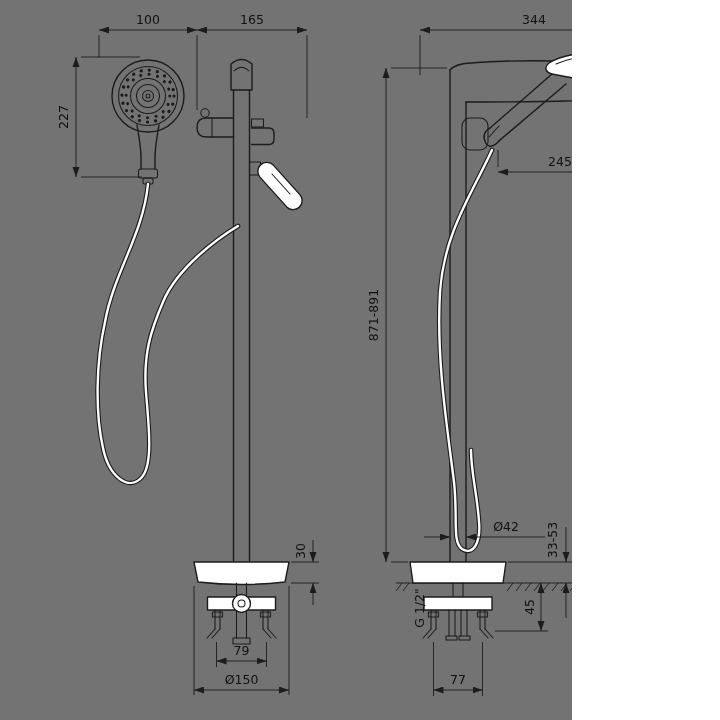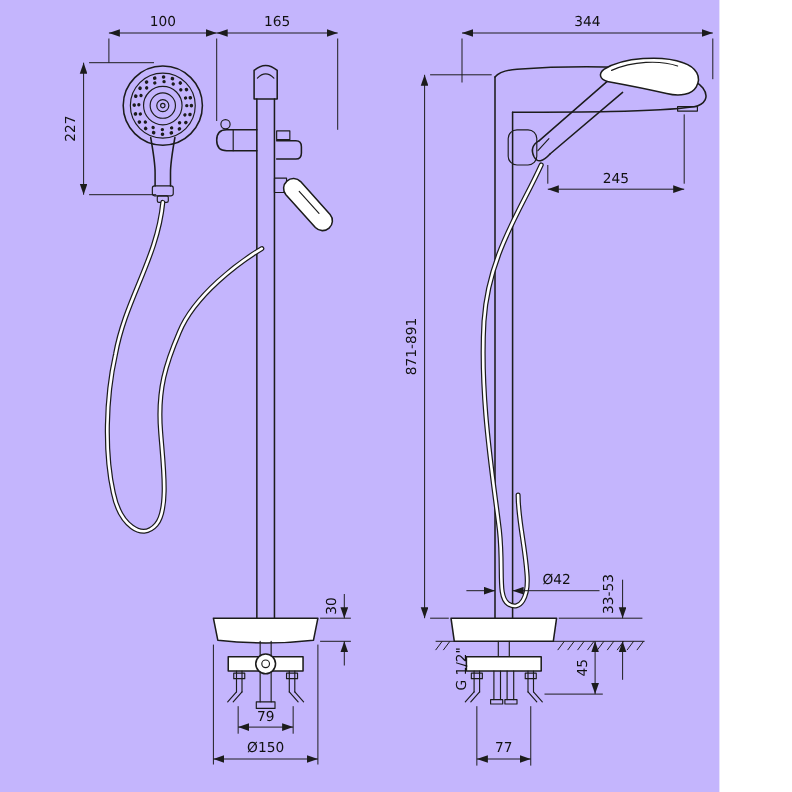--- a/index.html
+++ b/index.html
@@ -1,16 +1,16 @@
 <!DOCTYPE html>
 <html><head>
 <meta charset="utf-8">
 <style>
   html,body{margin:0;padding:0;background:#ffffff;}
-  .canvas{width:654px;height:720px;background:#c4b5fd;position:relative;overflow:hidden;
+  .canvas{width:572px;height:720px;background:#737373;position:relative;overflow:hidden;
           font-family:"DejaVu Sans",sans-serif;}
   svg{display:block;}
   .ln{stroke:#1c1c1c;stroke-width:1.4;fill:none;stroke-linecap:round;stroke-linejoin:round;}
   .lnw{stroke:#1c1c1c;stroke-width:1.4;fill:#ffffff;stroke-linecap:round;stroke-linejoin:round;}
   .thin{stroke-width:1.05;}
   .dimln{stroke:#1c1c1c;stroke-width:0.9;fill:none;}
   .tube-o{stroke:#1c1c1c;stroke-width:4.6;fill:none;stroke-linecap:round;}
   .tube-i{stroke:#ffffff;stroke-width:2.4;fill:none;stroke-linecap:round;}
   .dot-ring{fill:none;stroke:#1c1c1c;stroke-linecap:round;}
   text{font-family:"DejaVu Sans",sans-serif;font-size:12.5px;fill:#111111;}

